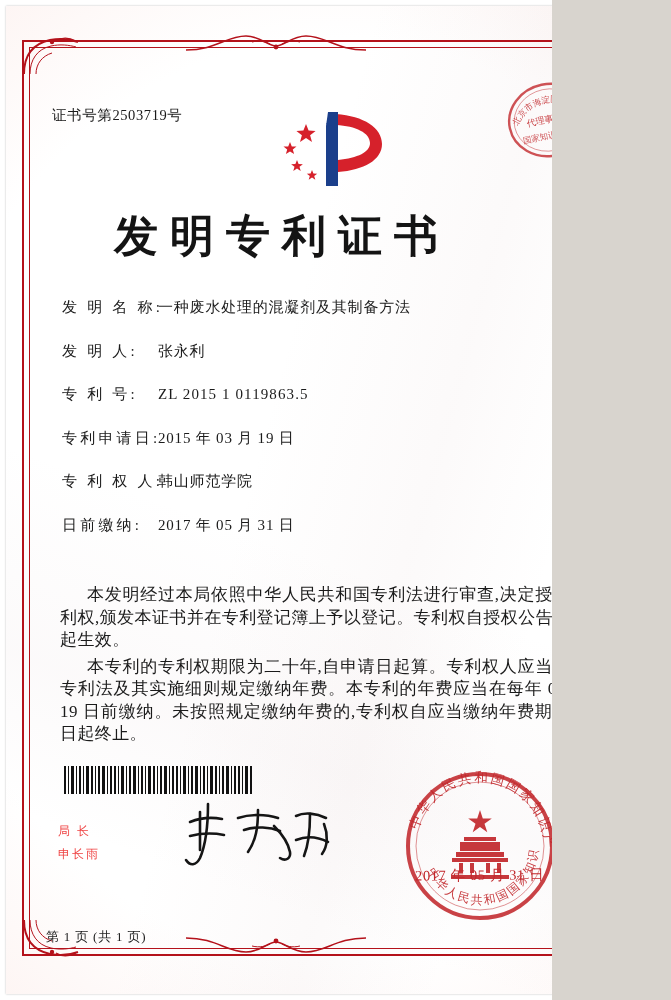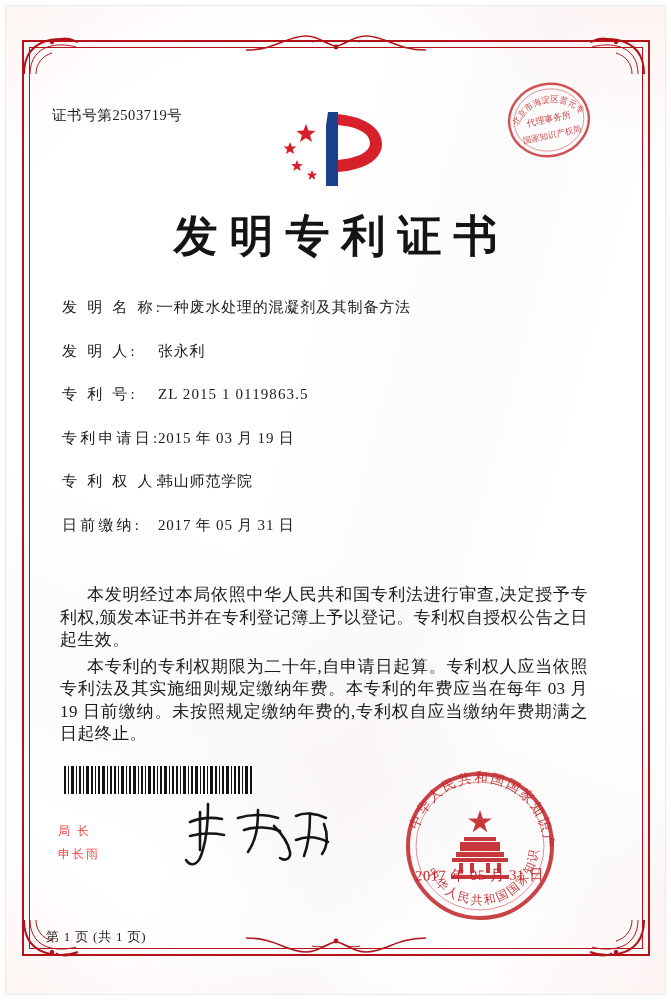--- a/index.html
+++ b/index.html
@@ -5,21 +5,21 @@
   html, body {
     margin: 0;
     padding: 0;
     background: #d8d4ce;
   }
   body {
     font-family: "Liberation Serif", serif;
   }
   #page {
     position: relative;
-    width: 671px;
+    width: 552px;
     height: 1000px;
     overflow: hidden;
     background: #ffffff;
   }
   
   .paper {
     position: absolute;
     left: 6px; top: 6px;
     width: 659px;
     height: 988px;

